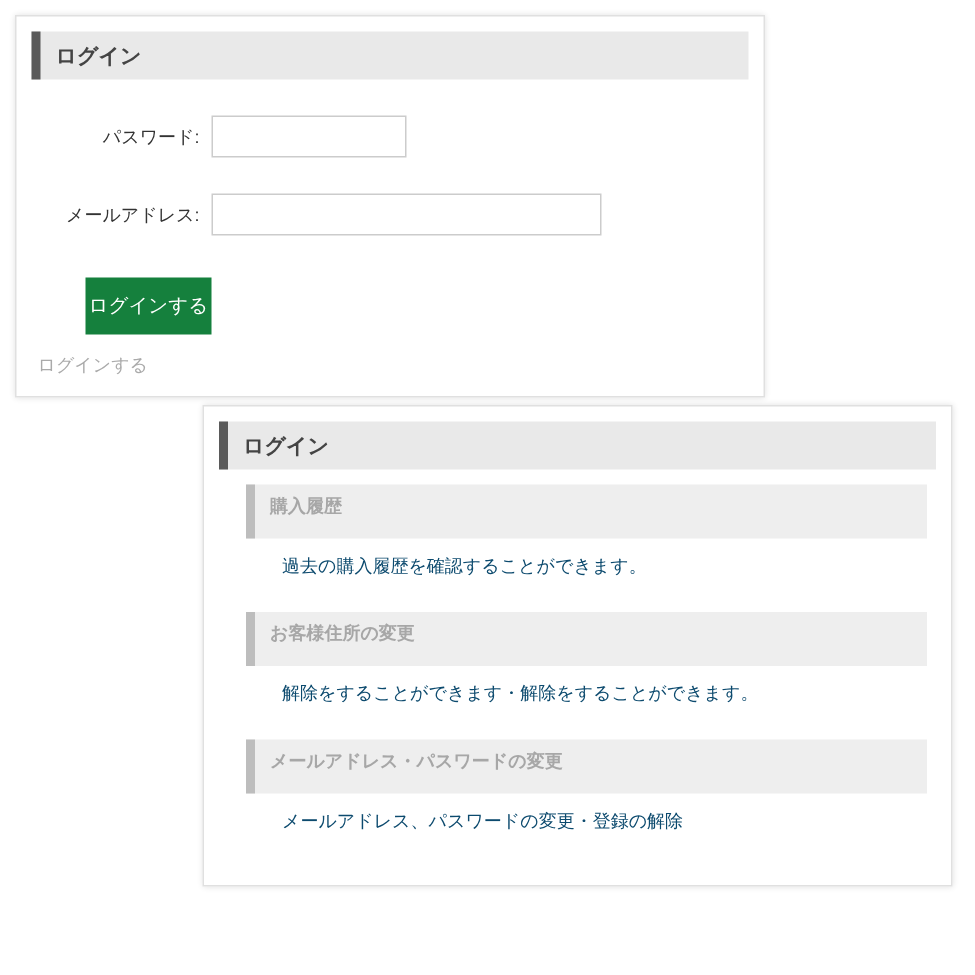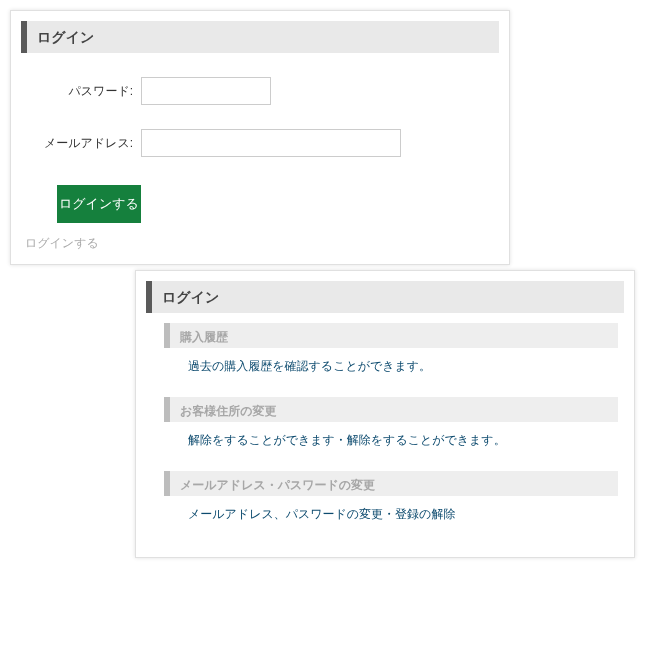--- a/index.html
+++ b/index.html
@@ -41,21 +41,21 @@
       padding-left: 10px;
       font-weight: bold;
       font-size: 14px;
       color: #444;
       margin-bottom: 10px;
     }
 
     .sub-header {
       background: #eeeeee;
       border-left: 6px solid #bdbdbd;
-      height: 25px;
+      height: 36px;
       line-height: 28px;
       padding-left: 10px;
       font-weight: bold;
       font-size: 12px;
       color: #a7a7a7;
       margin-bottom: 10px;
     }
 
     .desc {
       margin: 0 0 14px 4px;

